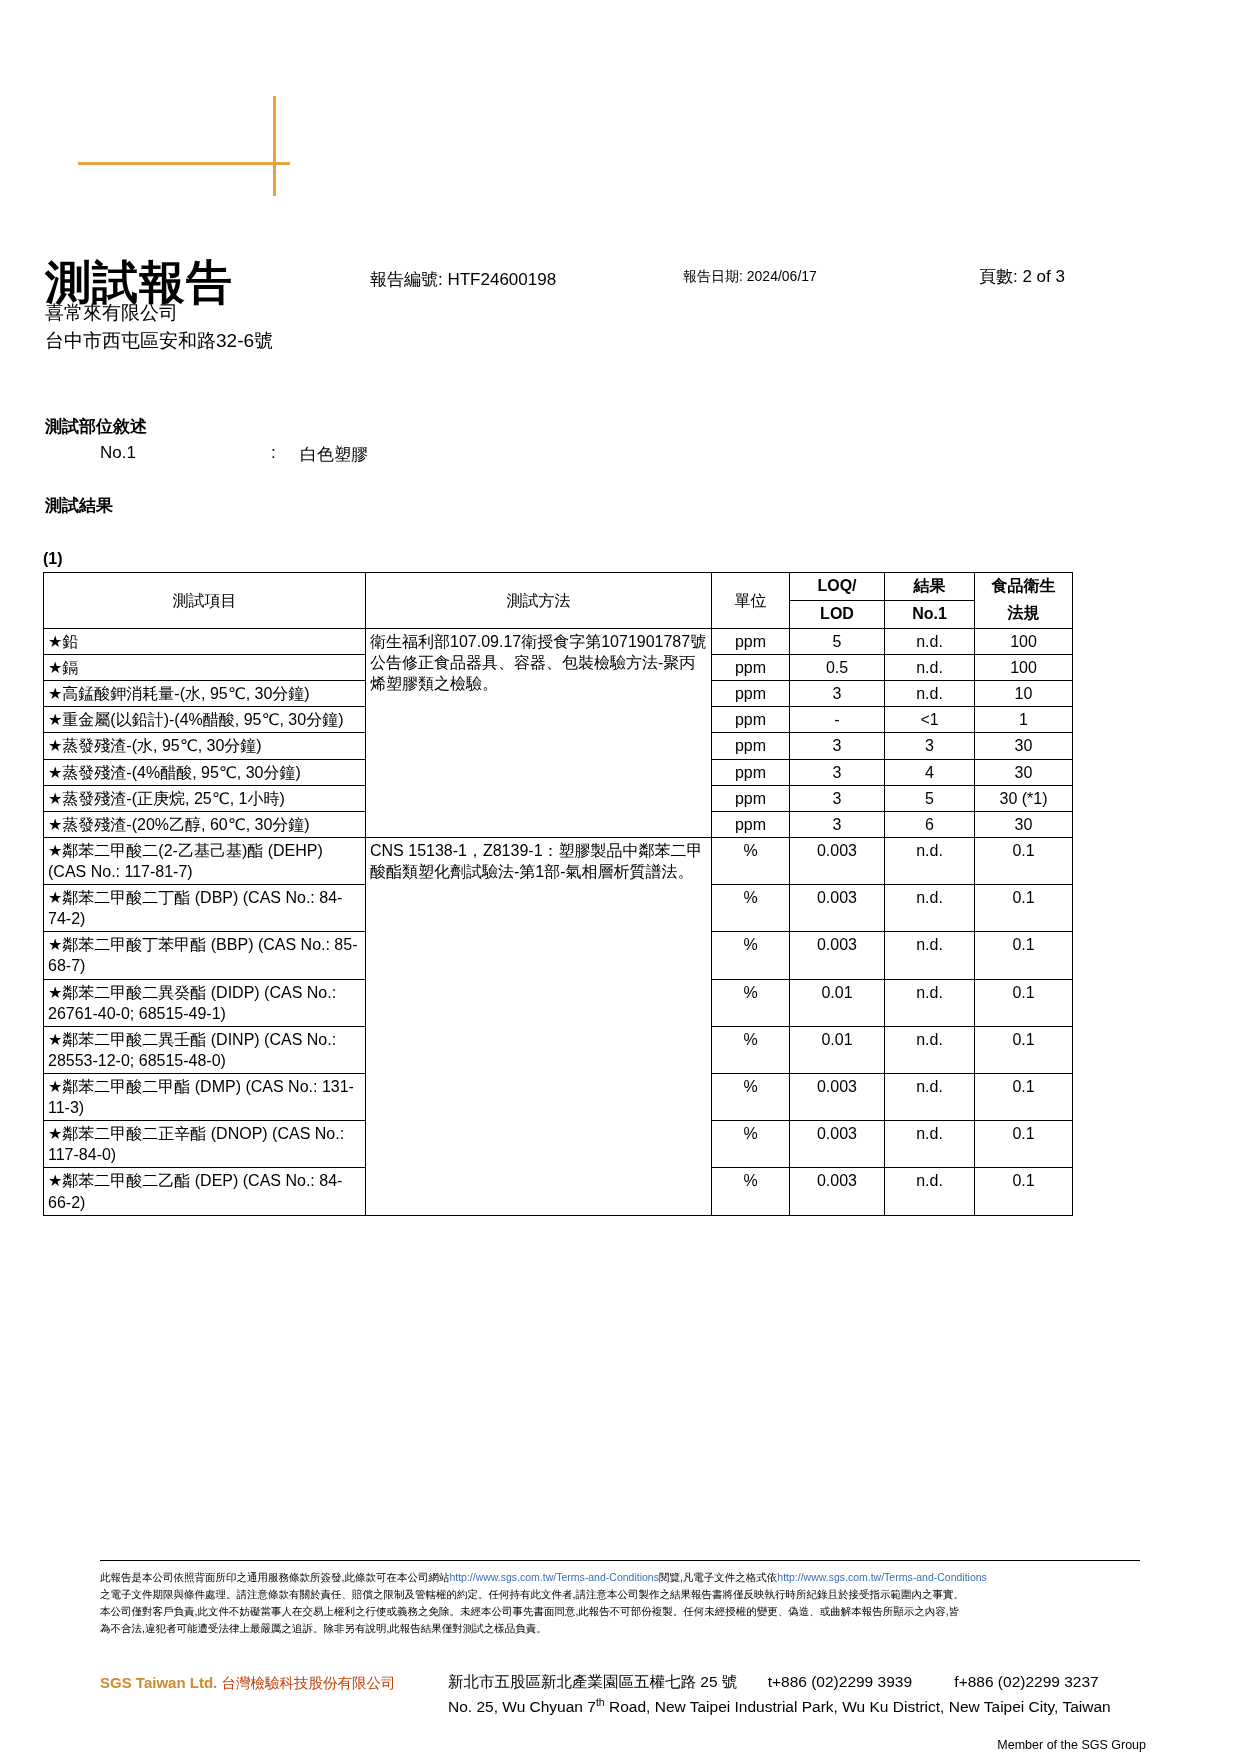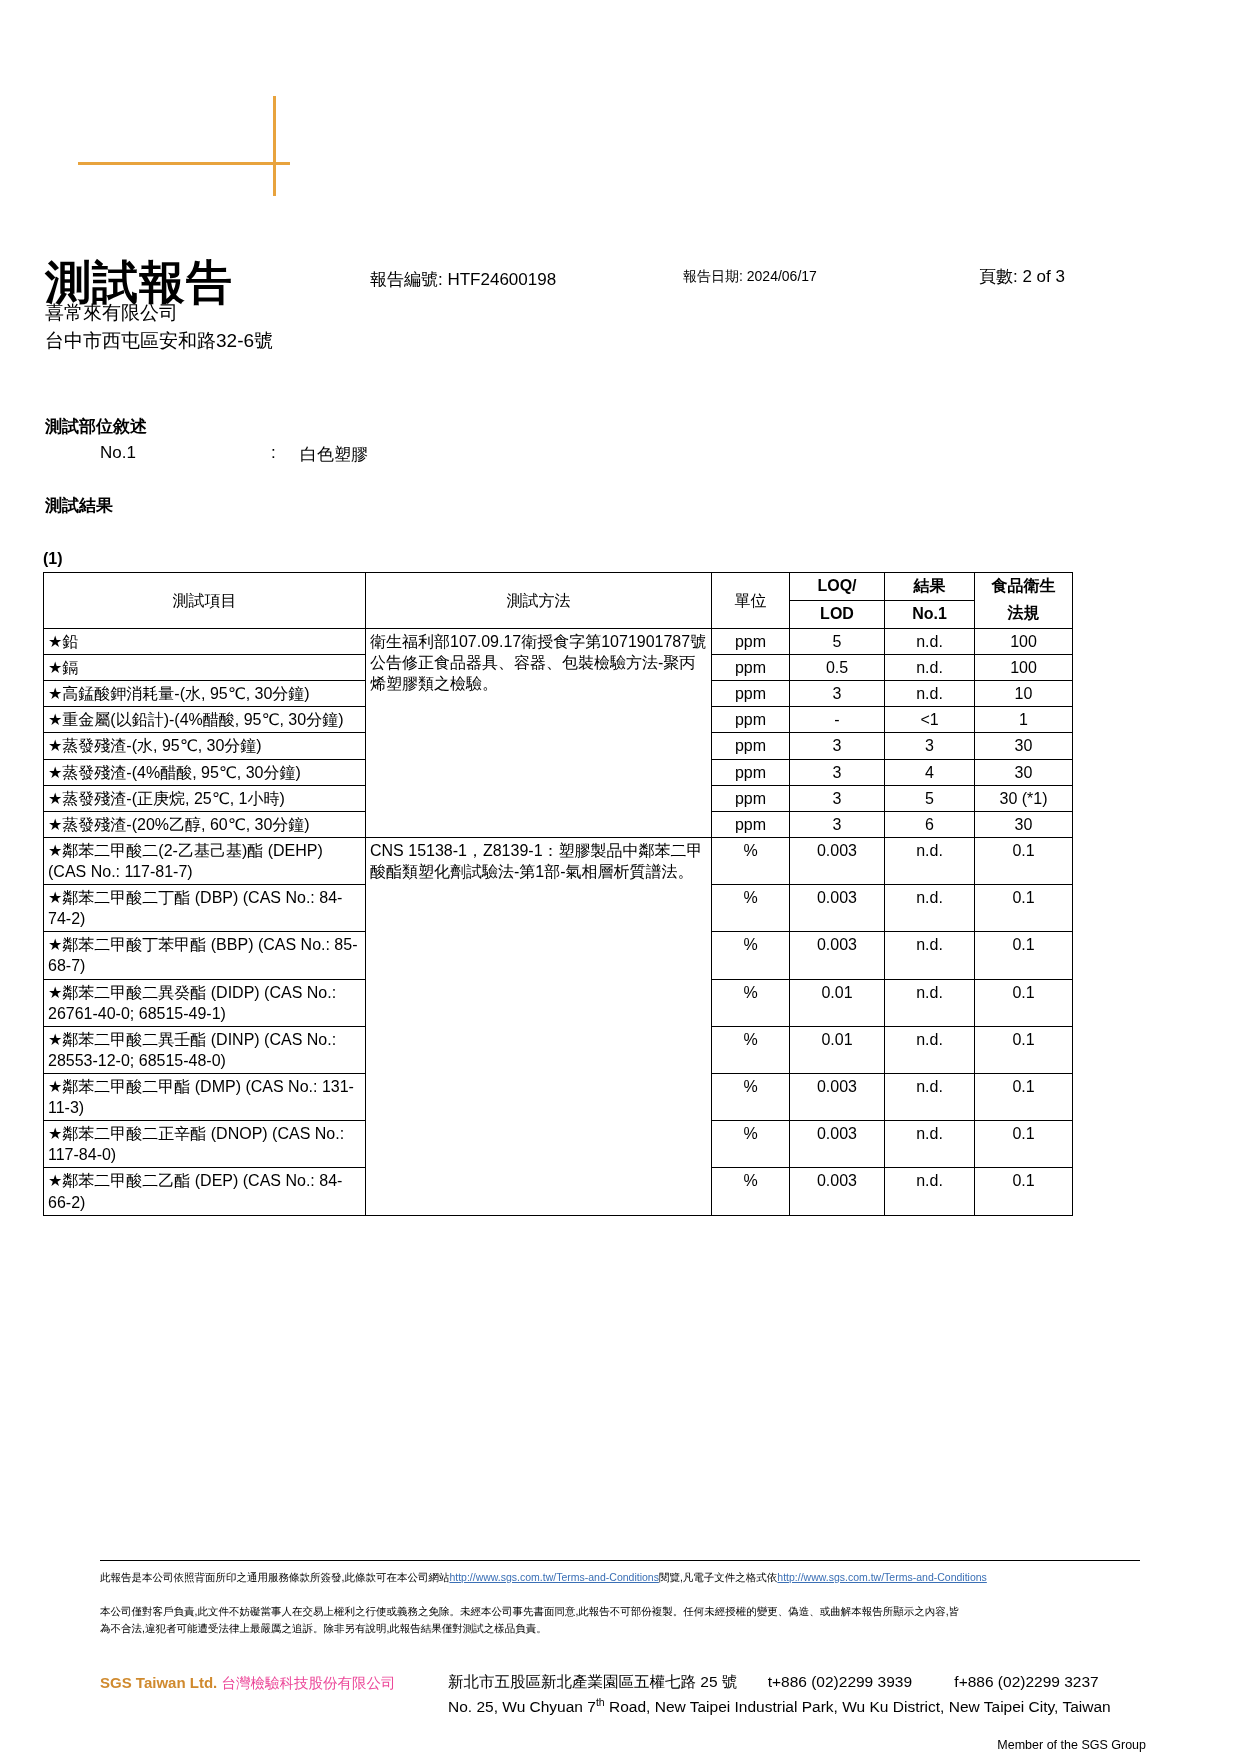--- a/index.html
+++ b/index.html
@@ -222,32 +222,31 @@
     left: 100px;
     top: 9px;
     width: 1046px;
     font-size: 10.5px;
     line-height: 1.62;
     color: #000;
   }
   .footer-terms a,
   .footer-terms .link {
     color: #3a6fb5;
-    text-decoration: underline;
   }
   .sgs-taiwan {
     position: absolute;
     left: 100px;
     top: 114px;
     font-size: 15px;
     color: #d08a2e;
     font-weight: bold;
   }
   .sgs-taiwan .cn {
-    color: #ec4899;
+    color: #c2410c;
     font-weight: normal;
     font-size: 14.5px;
   }
   .addr-line1 {
     position: absolute;
     left: 448px;
     top: 112px;
     font-size: 15.5px;
   }
   .addr-line2 {
@@ -437,21 +436,21 @@
           <td class="val-cell">0.1</td>
         </tr>
       </tbody>
   </table>
 
   <div class="footer">
     <div class="footer-rule"></div>
 
     <div class="footer-terms">
       <span>此報告是本公司依照背面所印之通用服務條款所簽發,此條款可在本公司網站</span><span class="link">http://www.sgs.com.tw/Terms-and-Conditions</span><span>閱覽,凡電子文件之格式依</span><span class="link">http://www.sgs.com.tw/Terms-and-Conditions</span><br>
-      <br>
+      <span>之電子文件期限與條件處理。請注意條款有關於責任、賠償之限制及管轄權的約定。任何持有此文件者,請注意本公司製作之結果報告書將僅反映執行時所紀錄且於接受指示範圍內之事實。</span><br>
       <span>本公司僅對客戶負責,此文件不妨礙當事人在交易上權利之行使或義務之免除。未經本公司事先書面同意,此報告不可部份複製。任何未經授權的變更、偽造、或曲解本報告所顯示之內容,皆</span><br>
       <span>為不合法,違犯者可能遭受法律上最嚴厲之追訴。除非另有說明,此報告結果僅對測試之樣品負責。</span>
     </div>
 
     <div class="sgs-taiwan">
       <span>SGS Taiwan Ltd.</span>
       <span class="cn">台灣檢驗科技股份有限公司</span>
     </div>
 
     <div class="addr-line1">

